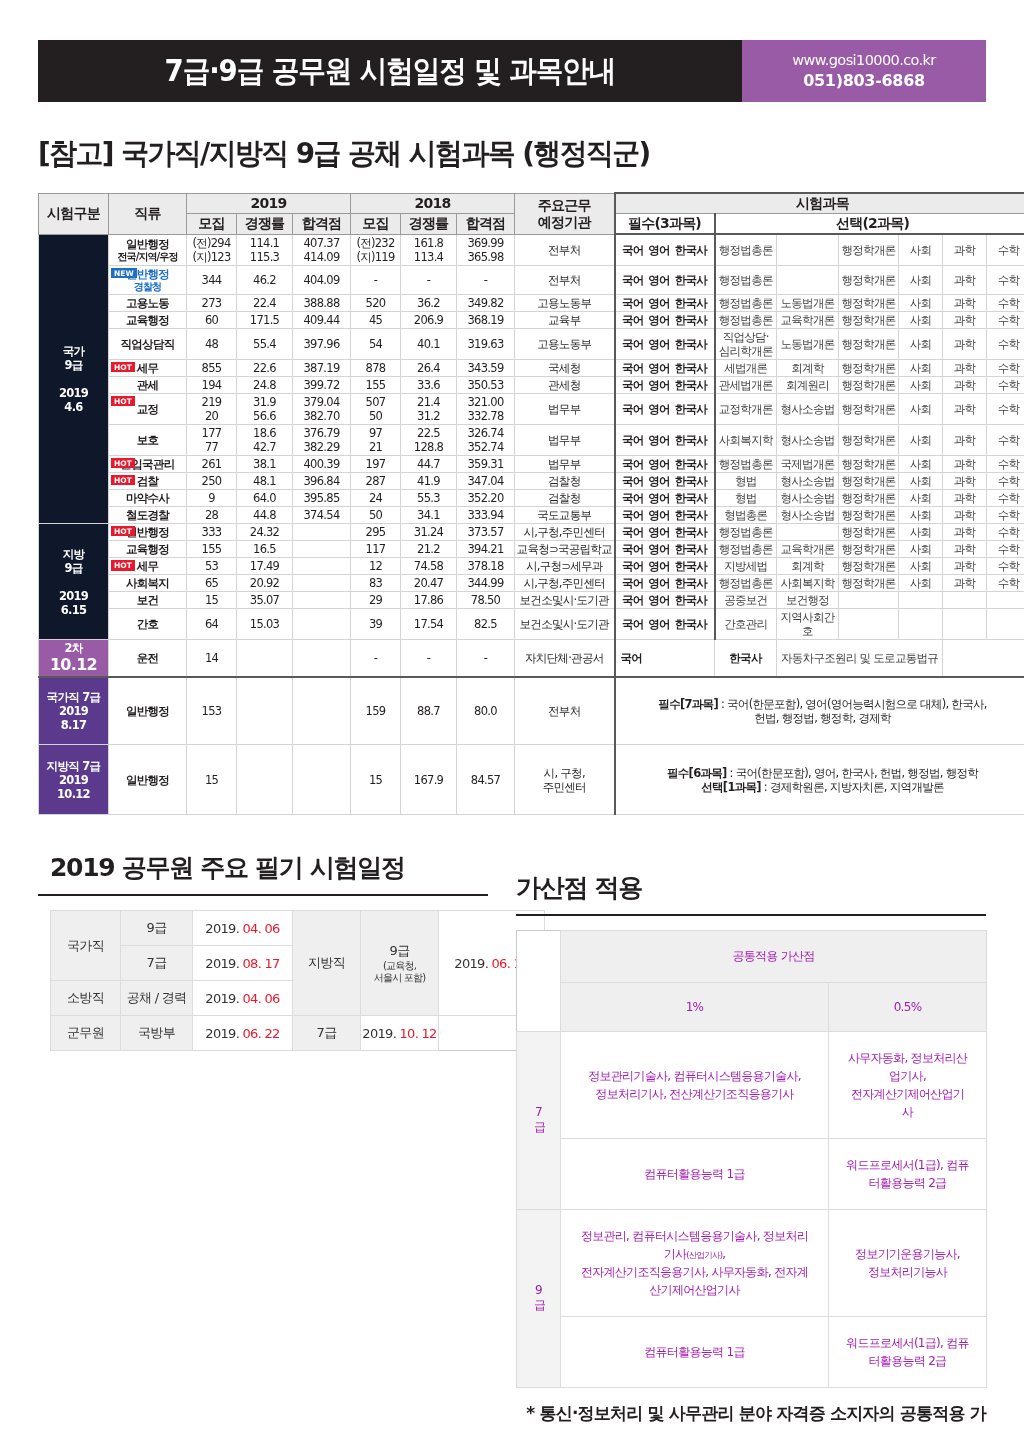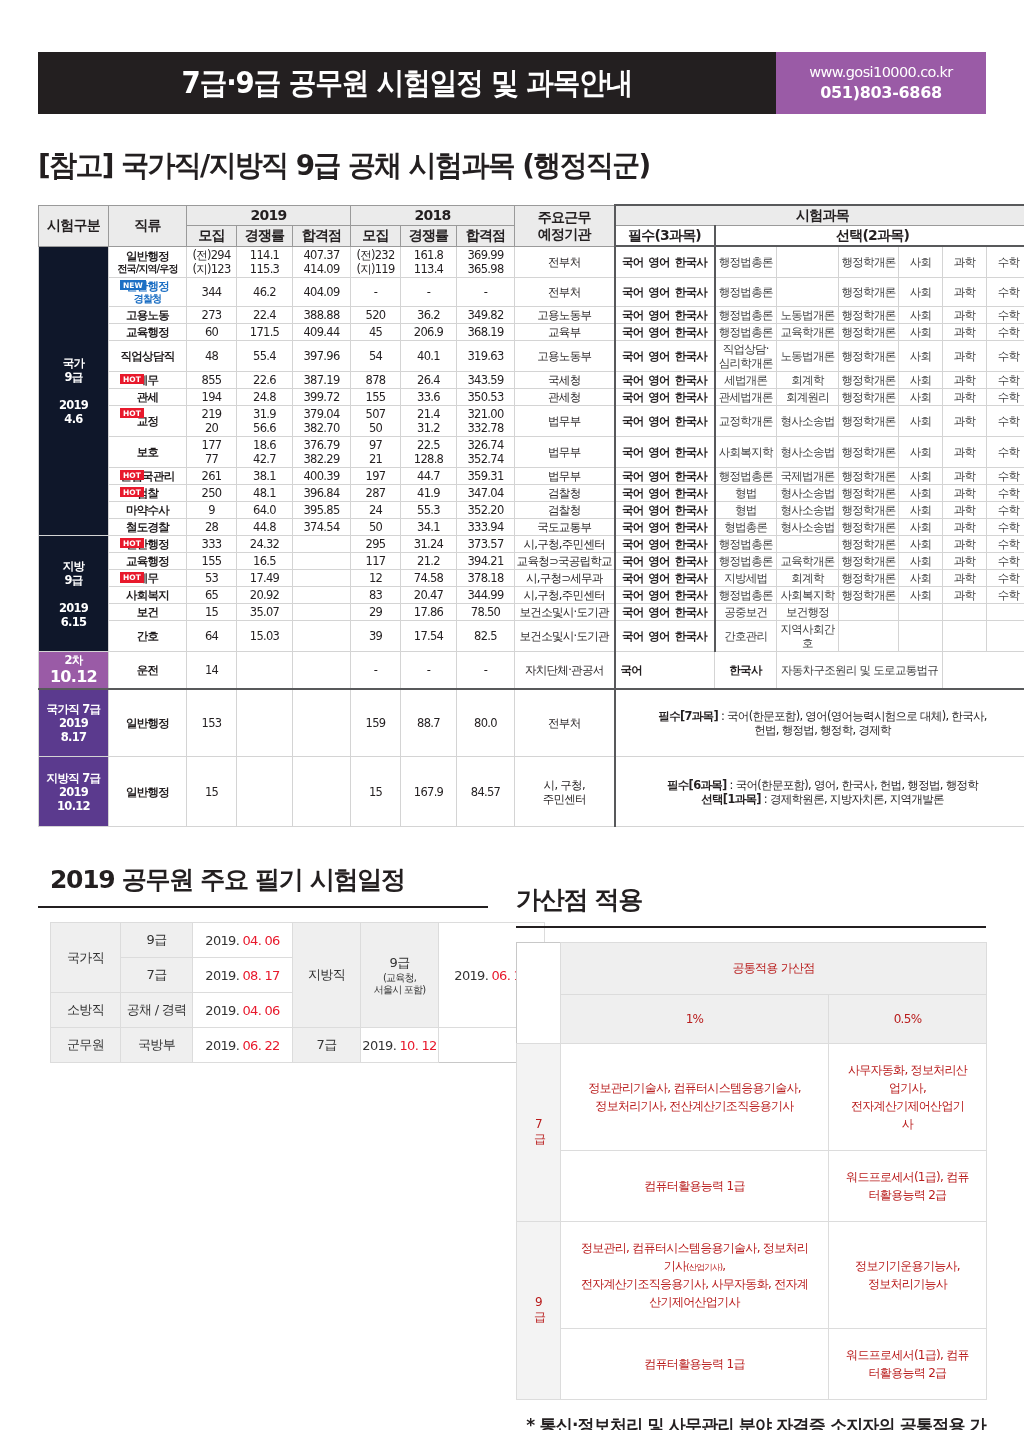--- a/index.html
+++ b/index.html
@@ -9,40 +9,40 @@
     background: #ffffff;
     font-family: "DejaVu Sans", "Liberation Sans", sans-serif;
     color: #231f20;
     overflow: hidden;
   }
   .page { position: relative; width: 1024px; height: 1430px; padding: 0 38px; }
 
   
   .banner {
     display: flex;
-    margin-top: 52px;
+    margin-top: 40px;
     height: 62px;
     width: 948px;
   }
   .banner-black {
     flex: 1;
     background: #231f20;
     display: flex;
     align-items: center;
     justify-content: center;
   }
   .banner-title {
     color: #ffffff;
     font-size: 30px;
     font-weight: bold;
     letter-spacing: -1.2px;
     transform: scaleX(0.92);
   }
   .banner-purple {
-    width: 210px;
+    width: 244px;
     background: #9a5ba6;
     display: flex;
     flex-direction: column;
     align-items: center;
     justify-content: center;
     gap: 3px;
   }
   .banner-url { color: #ffffff; font-size: 14.5px; letter-spacing: -0.6px; }
   .banner-tel { color: #ffffff; font-size: 16px; font-weight: bold; letter-spacing: -0.3px; }
 
@@ -122,21 +122,21 @@
     font-size: 13.5px;
     letter-spacing: -0.9px;
     position: relative;
     color: #231f20;
   }
   .job .sub { display:block; font-size: 10px; font-weight: bold; letter-spacing: -0.9px; }
   .job-blue { color: #1c6fc4; }
   .badge-hot, .badge-new {
     position: absolute;
     top: 2px;
-    left: 11px;
+    left: 2px;
     font-size: 7.5px;
     font-weight: bold;
     color: #ffffff;
     padding: 1px 3px 0 3px;
     line-height: 1.25;
     letter-spacing: 0px;
     font-family: "DejaVu Sans", "Liberation Sans", sans-serif;
   }
   .badge-hot { background: #e8192c; }
   .badge-new { background: #1c6fc4; }
@@ -213,21 +213,21 @@
     width: 470px;
     table-layout: fixed;
     border: 1px solid #c8c8c8;
   }
   .bonus-table td {
     border: 1px solid #dcdcdc;
     text-align: center;
     vertical-align: middle;
     font-size: 12px;
     letter-spacing: -0.7px;
-    color: #b91c1c;
+    color: #a21caf;
     padding: 17px;
   }
   .bonus-head { background: #efefef; height: 27px; font-size: 13px; }
   .bonus-grade { background: #f3f3f3; font-size: 14px; width: 44px; }
   .bonus-cell {
     text-align: left;
     padding: 7px 8px;
     font-size: 10.5px;
     letter-spacing: -0.75px;
     line-height: 1.5;

